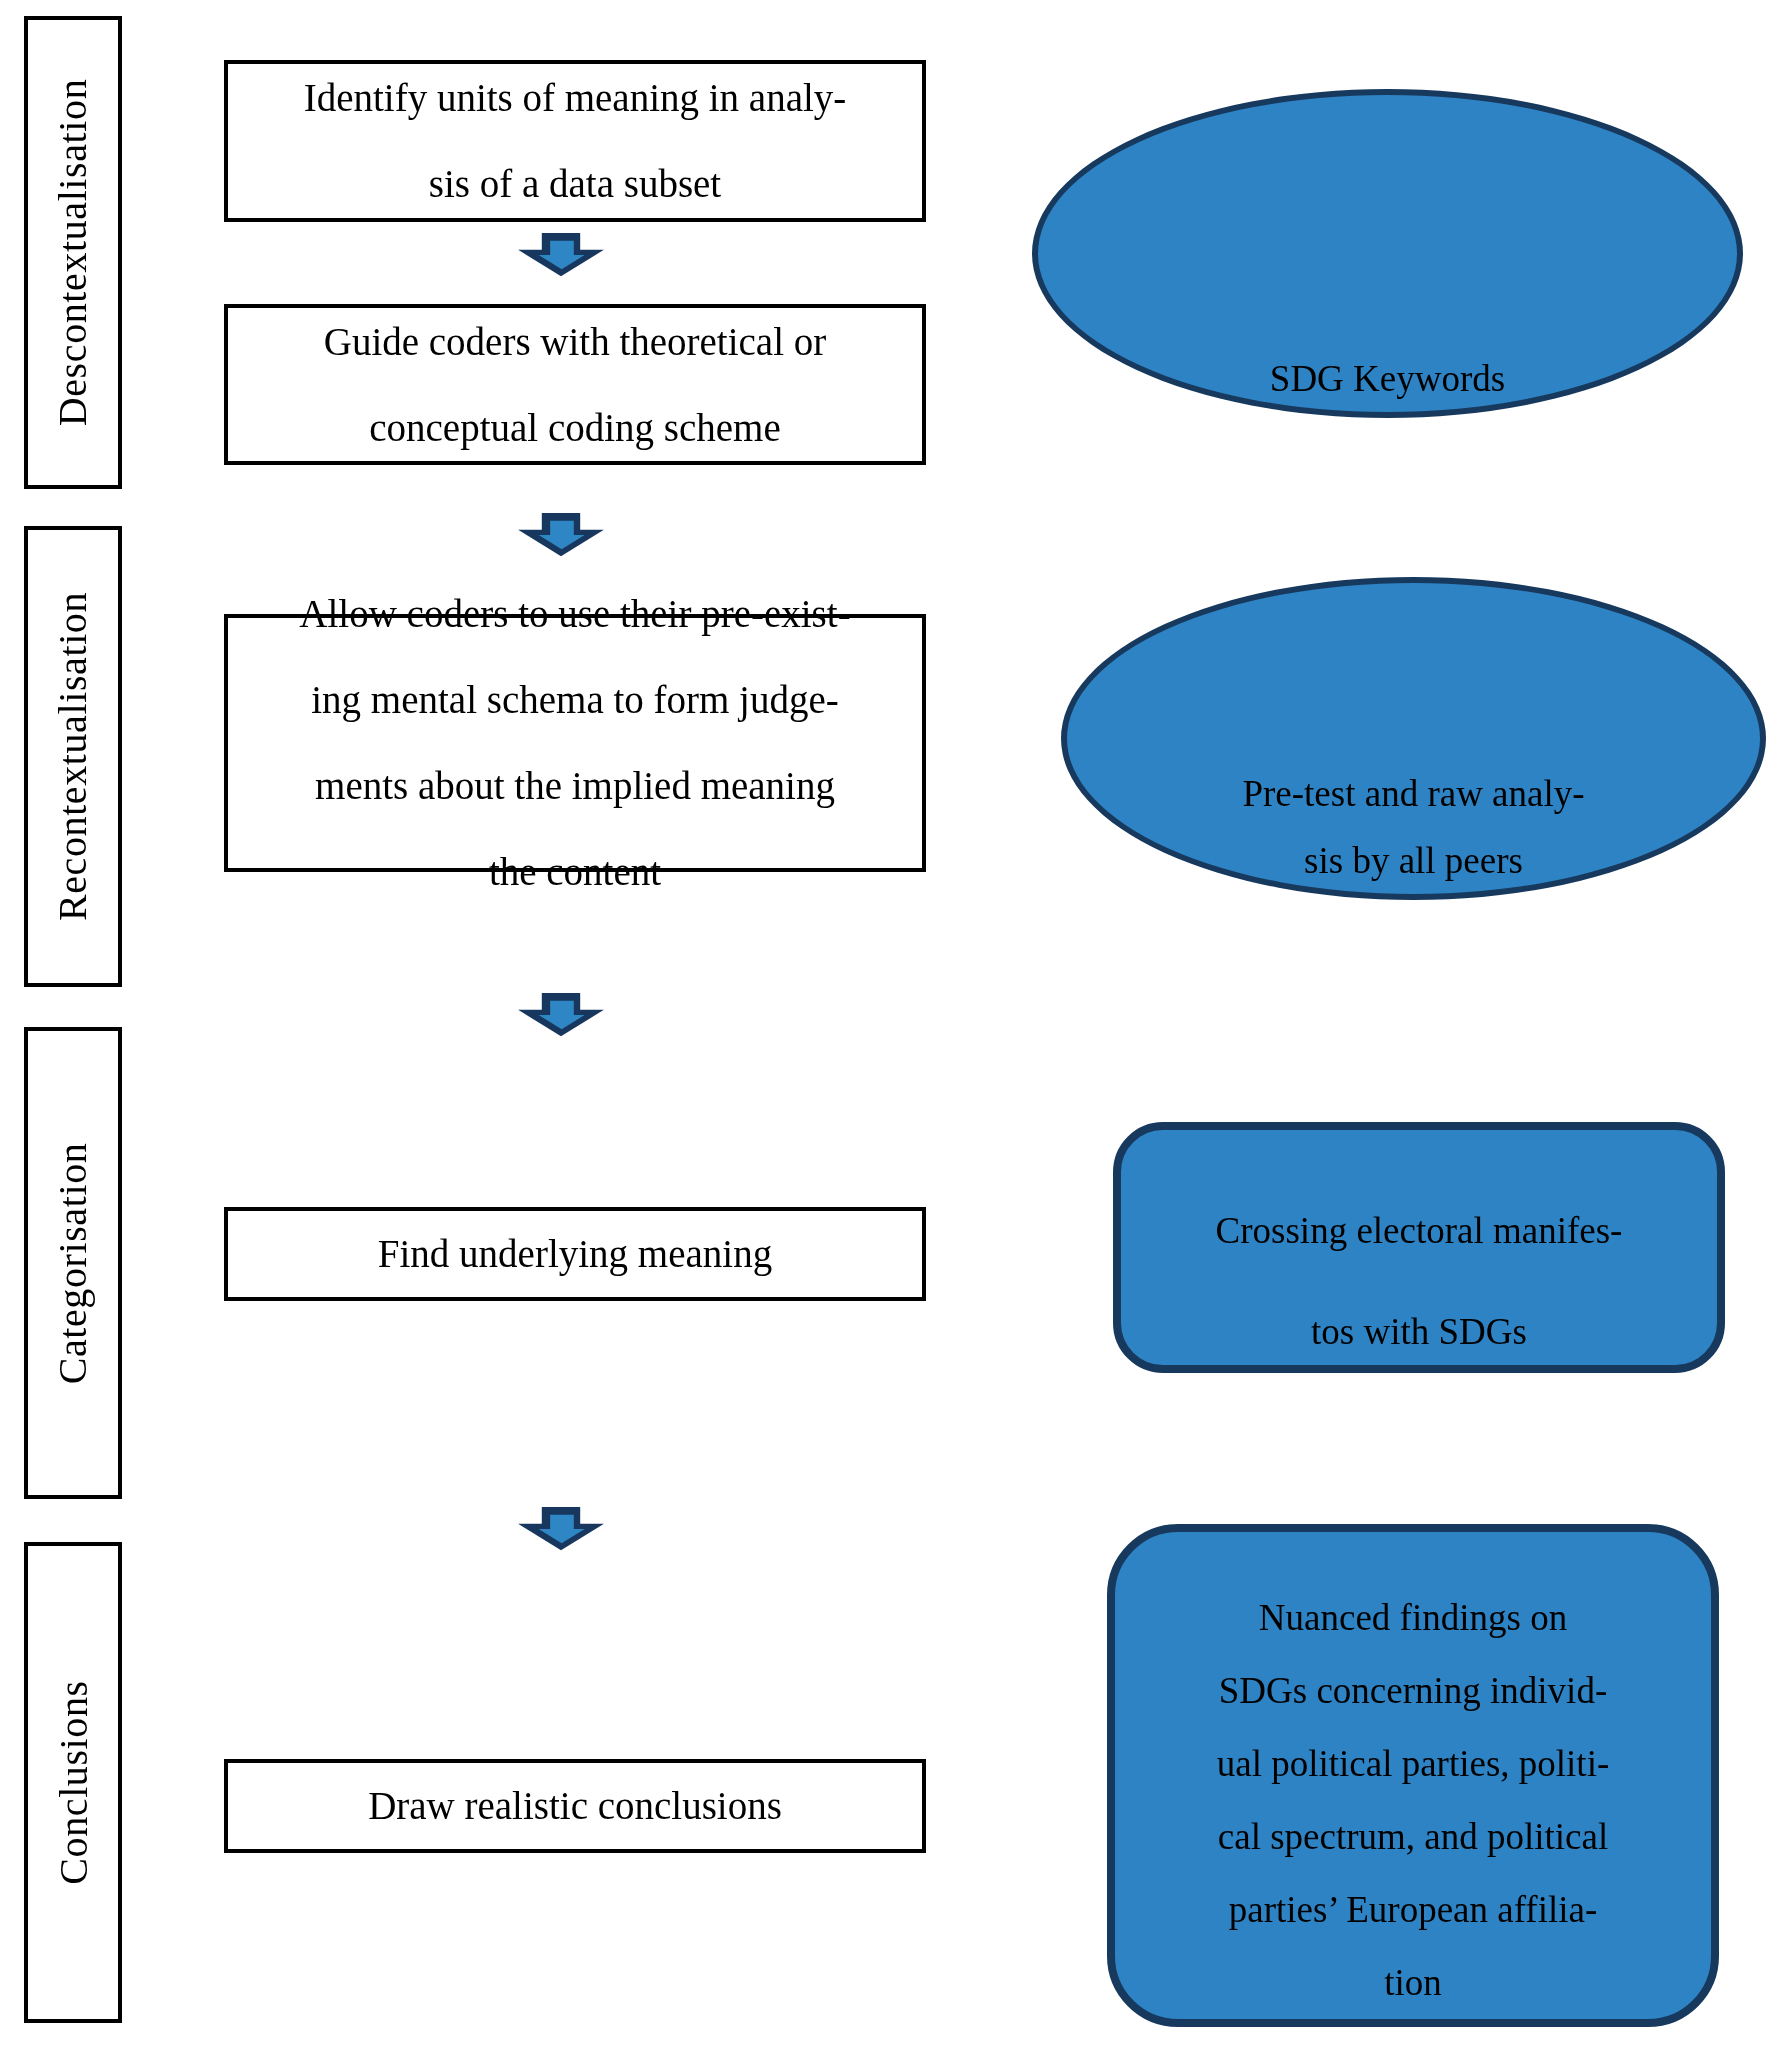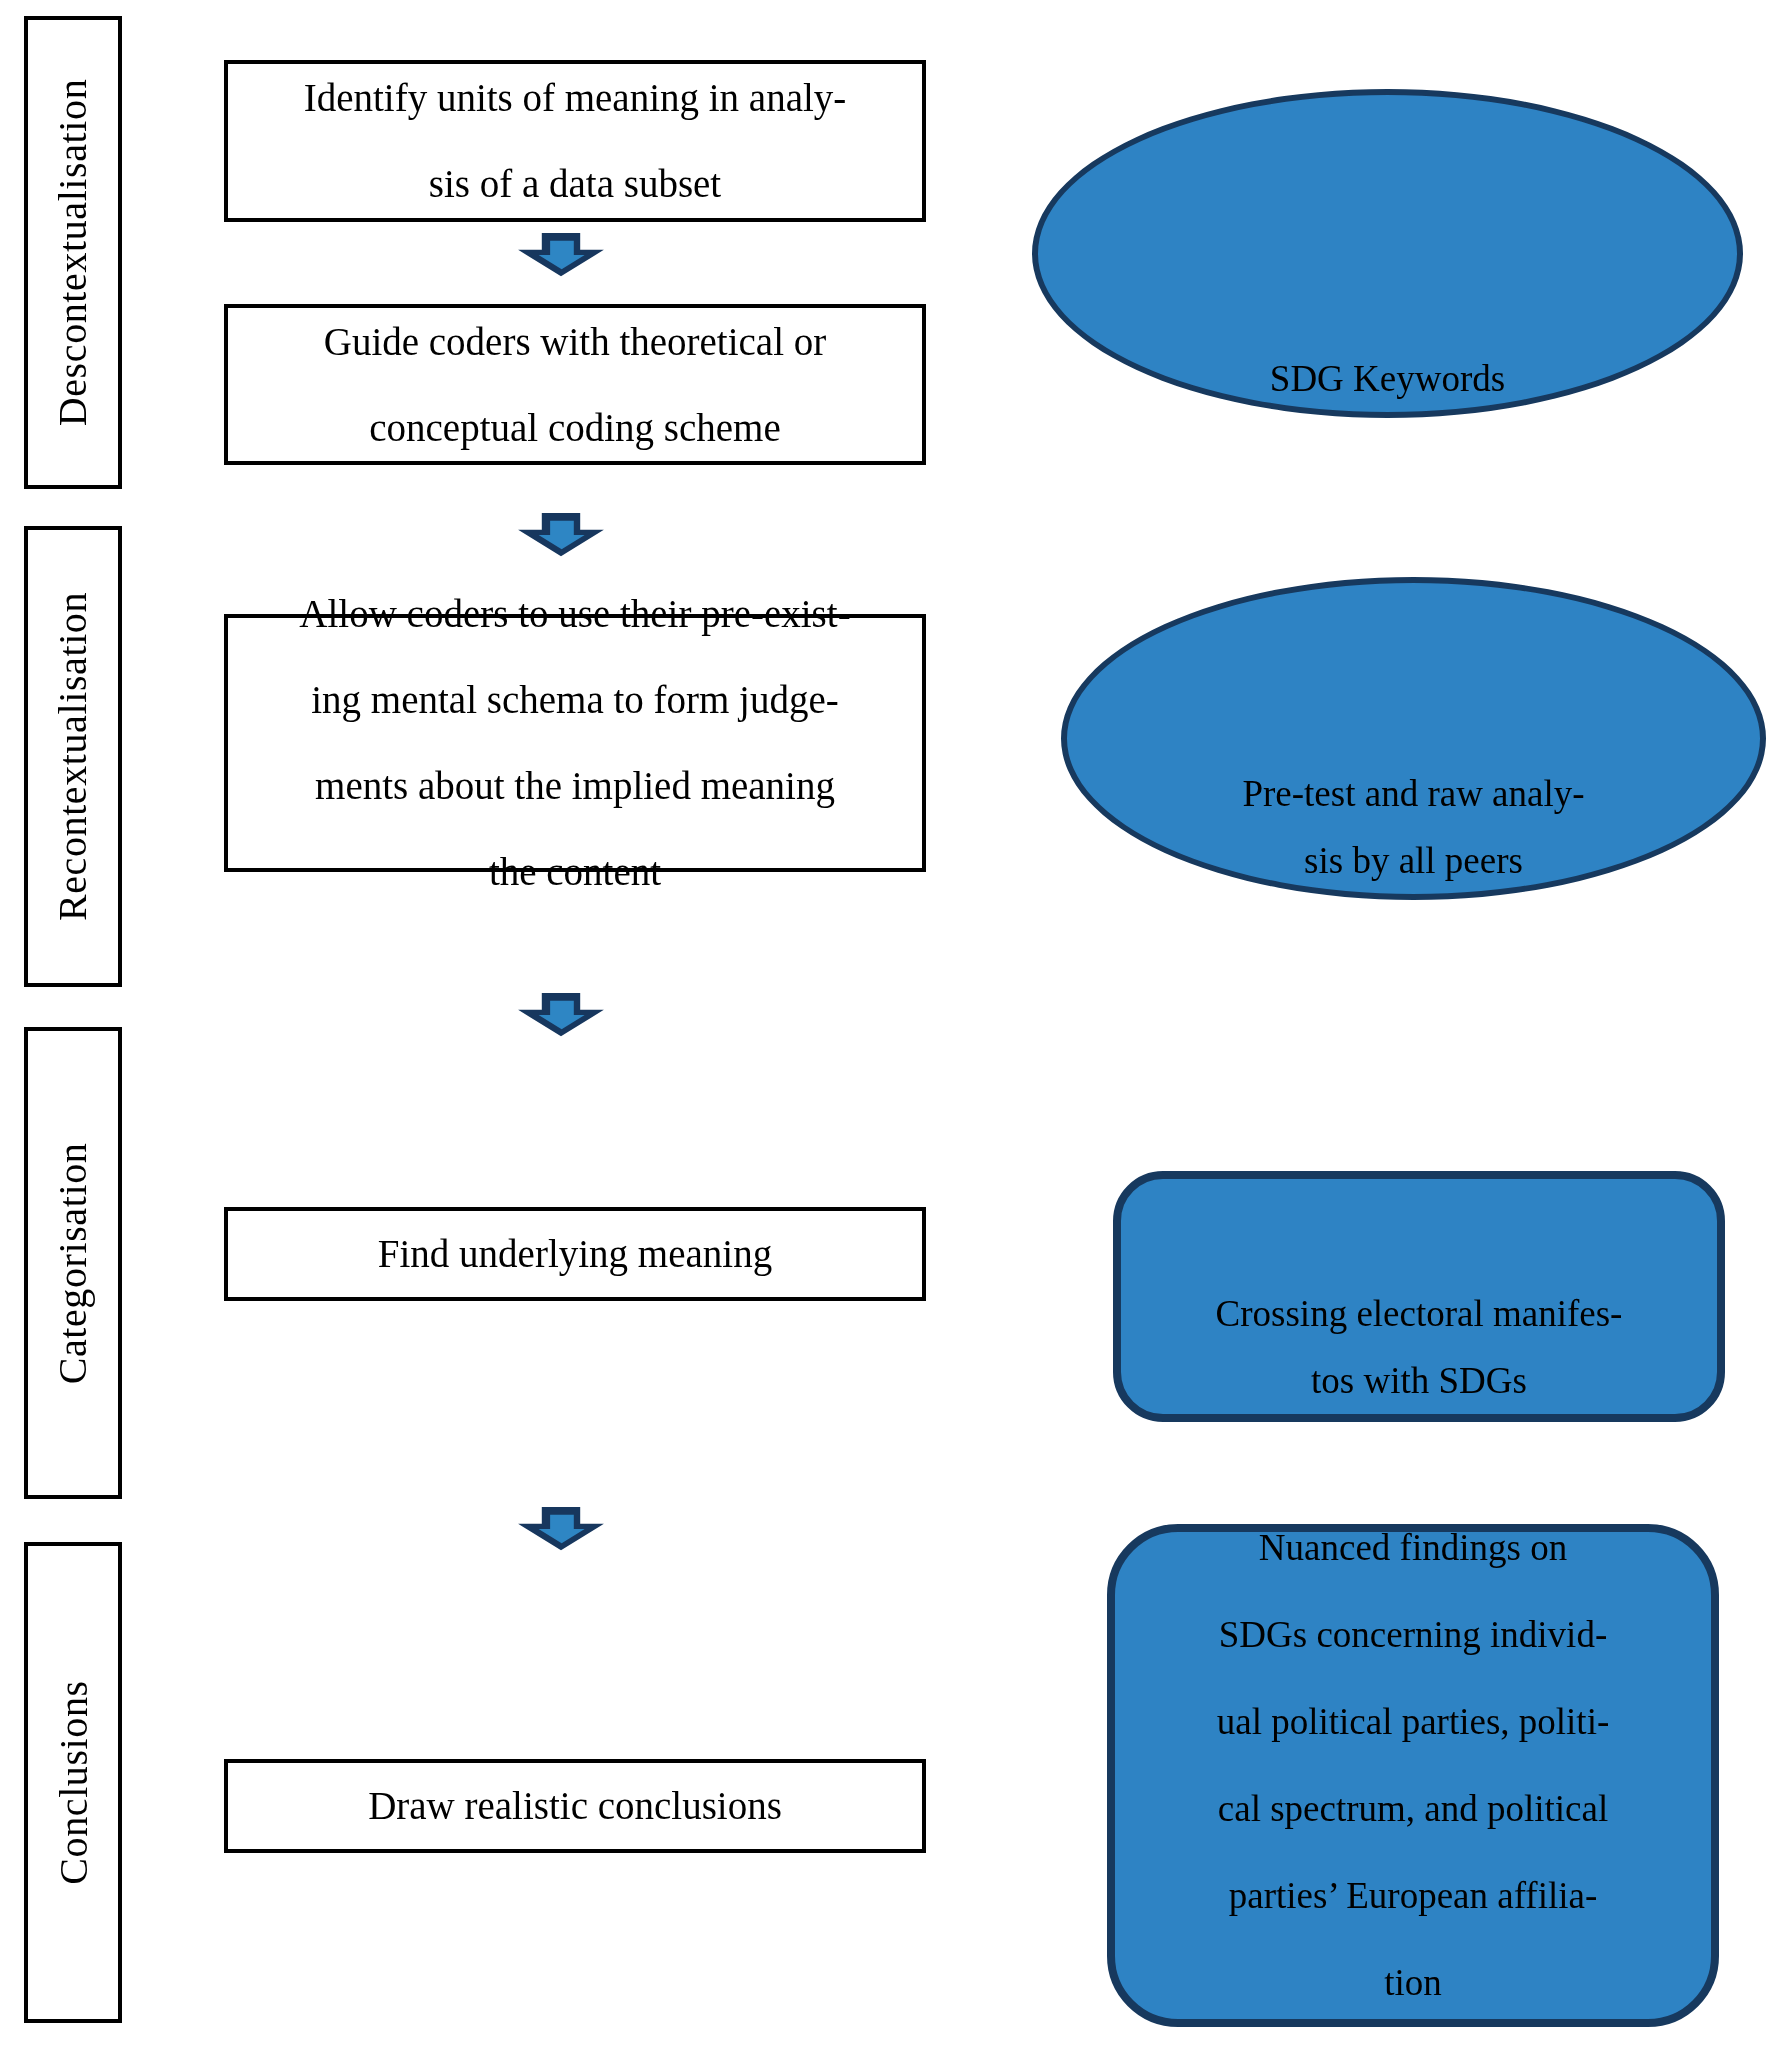--- a/index.html
+++ b/index.html
@@ -118,26 +118,26 @@
 
   <div class="shape ellipse" style="left: 1032px; top: 89px; width: 711px; height: 329px; background-color: rgb(46, 131, 196); border-color: rgb(23, 57, 94);">
     <span class="line">SDG Keywords</span>
   </div>
 
   <div class="shape ellipse" style="left: 1061px; top: 577px; width: 705px; height: 323px; background-color: rgb(46, 131, 196); border-color: rgb(23, 57, 94);">
     <span class="line">Pre-test and raw analy-</span>
     <span class="line">sis by all peers</span>
   </div>
 
-  <div class="shape rrect" style="left: 1113px; top: 1171px; width: 612px; height: 251px; background-color: rgb(46, 131, 196); border-color: rgb(23, 57, 94);">
+  <div class="shape rrect" style="left: 1113px; top: 1122px; width: 612px; height: 251px; background-color: rgb(46, 131, 196); border-color: rgb(23, 57, 94); gap: 34px;">
     <span class="line">Crossing electoral manifes-</span>
     <span class="line">tos with SDGs</span>
   </div>
 
-  <div class="shape rrect-big" style="left: 1107px; top: 1524px; width: 612px; height: 503px; background-color: rgb(46, 131, 196); border-color: rgb(23, 57, 94); gap: 14px;">
+  <div class="shape rrect-big" style="left: 1107px; top: 1524px; width: 612px; height: 503px; background-color: rgb(46, 131, 196); border-color: rgb(23, 57, 94);">
     <span class="line">Nuanced findings on</span>
     <span class="line">SDGs concerning individ-</span>
     <span class="line">ual political parties, politi-</span>
     <span class="line">cal spectrum, and political</span>
     <span class="line">parties’ European affilia-</span>
     <span class="line">tion</span>
   </div>
 
 </div>
 

